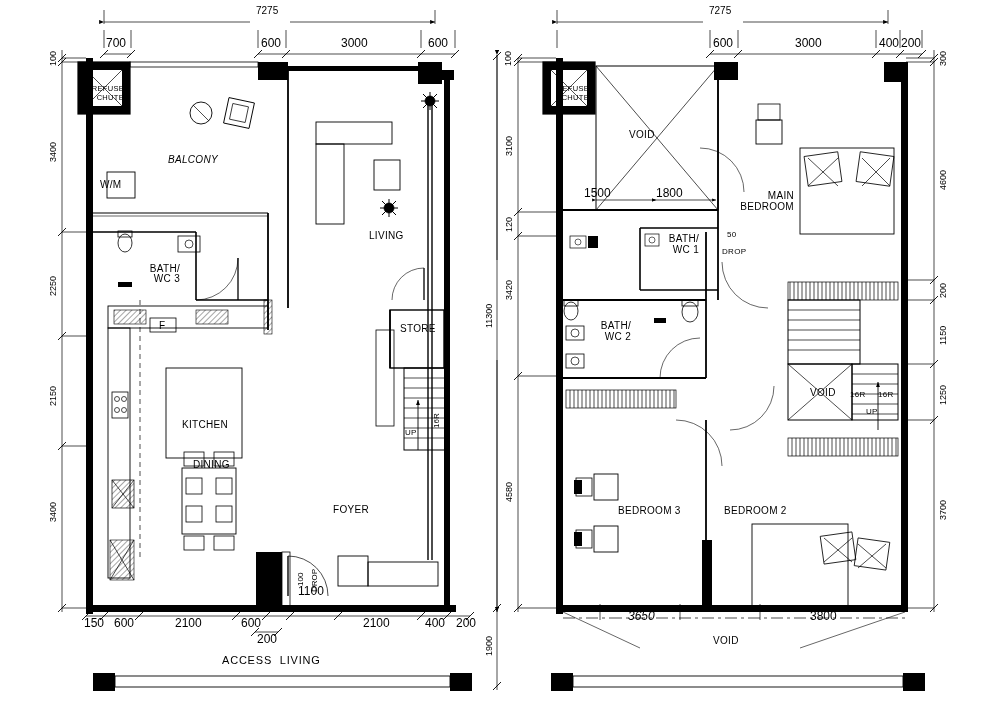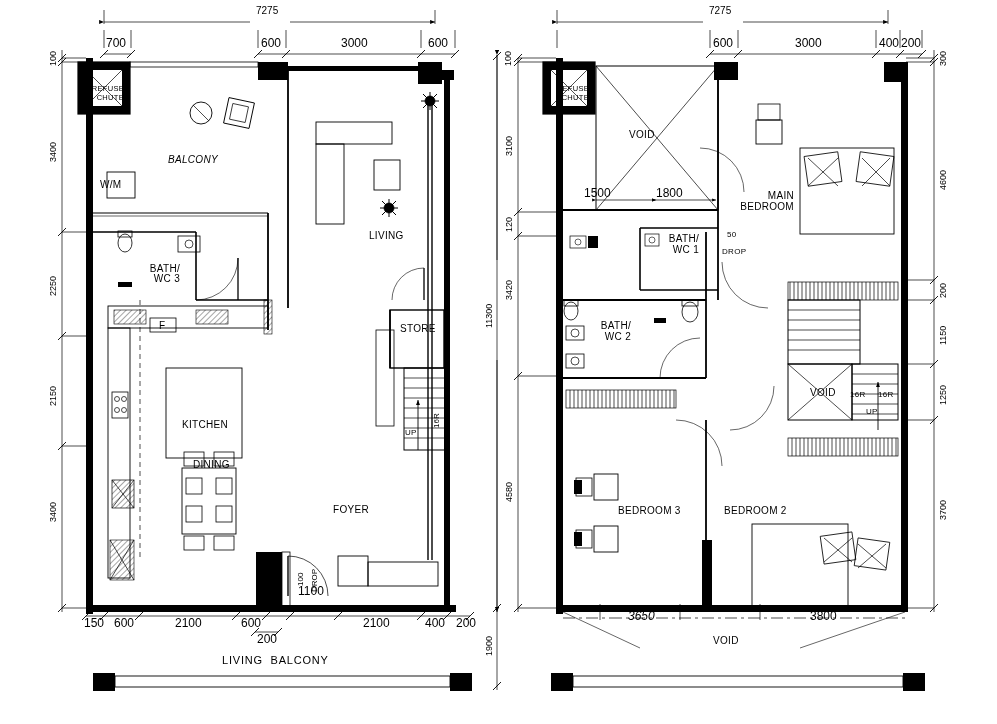--- a/index.html
+++ b/index.html
@@ -525,21 +525,21 @@
 <div class="lbl" style="left:369px;top:231px;">LIVING</div>
 <div class="lbl ctr" style="left:128px;top:264px;width:52px;">BATH/
 WC 3</div>
 <div class="lbl" style="left:159px;top:321px;">F</div>
 <div class="lbl big" style="left:400px;top:324px;">STORE</div>
 <div class="lbl" style="left:182px;top:420px;text-align:center;">KITCHEN</div>
 <div class="lbl" style="left:193px;top:460px;">DINING</div>
 <div class="lbl" style="left:333px;top:505px;">FOYER</div>
 <div class="lbl ctr" style="left:84px;top:85px;width:40px;font-size:7.5px;line-height:8.5px;">REFUSE
 CHUTE</div>
-<div class="lbl" style="left:222px;top:655px;font-size:11px;letter-spacing:0.8px;">LIVING  BALCONY</div>
+<div class="lbl" style="left:222px;top:655px;font-size:11px;letter-spacing:0.8px;">ACCESS  LIVING</div>
 
 <div class="lbl" style="left:405px;top:428px;font-size:8px;">UP</div>
 <div class="dimv" style="left:432px;top:428px;font-size:8px;">16R</div>
 <div class="dimv" style="left:296px;top:586px;font-size:8px;">100</div>
 <div class="dimv" style="left:310px;top:592px;font-size:8px;">DROP</div>
 
 <div class="dim" style="left:256px;top:6px;font-size:10px;">7275</div>
 <div class="dim" style="left:106px;top:38px;">700</div>
 <div class="dim" style="left:261px;top:38px;">600</div>
 <div class="dim" style="left:341px;top:38px;">3000</div>

